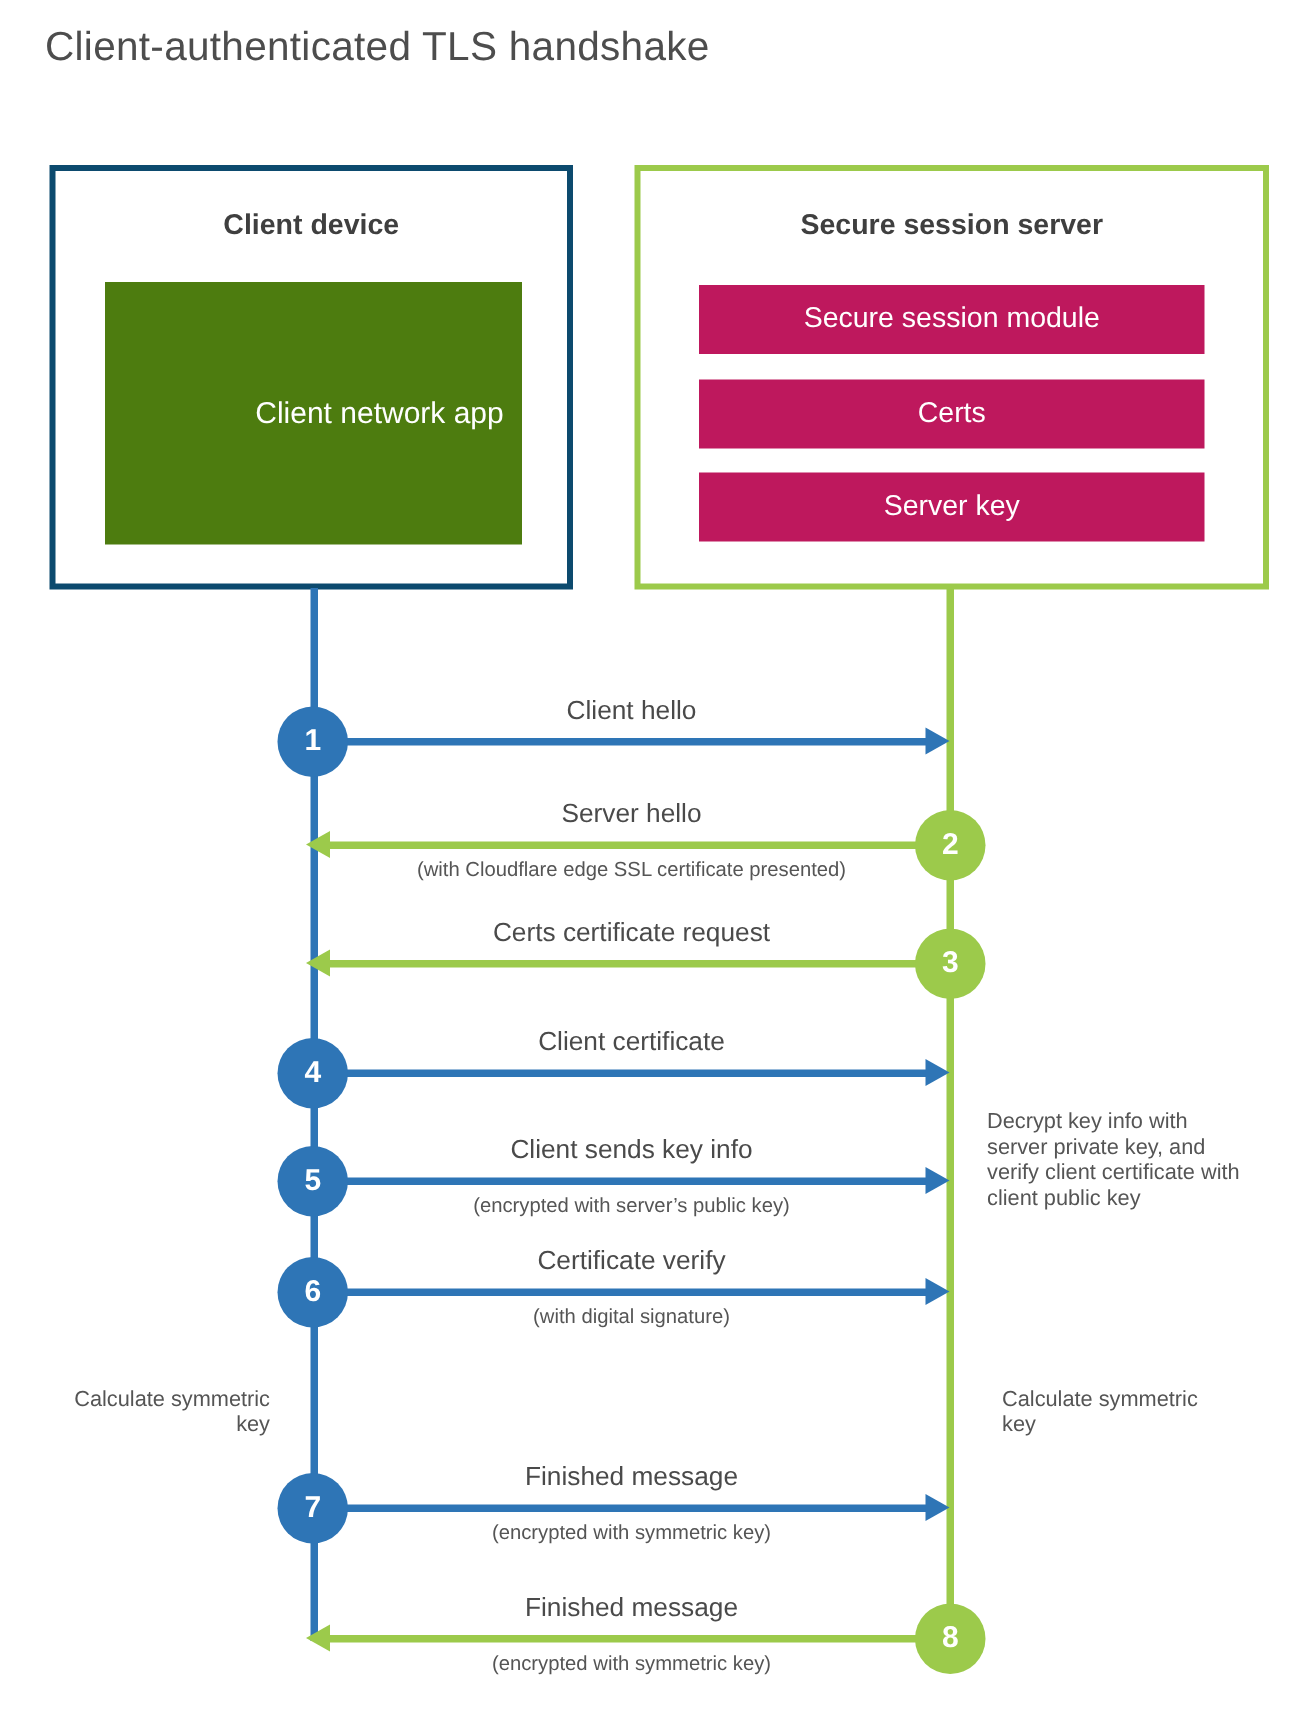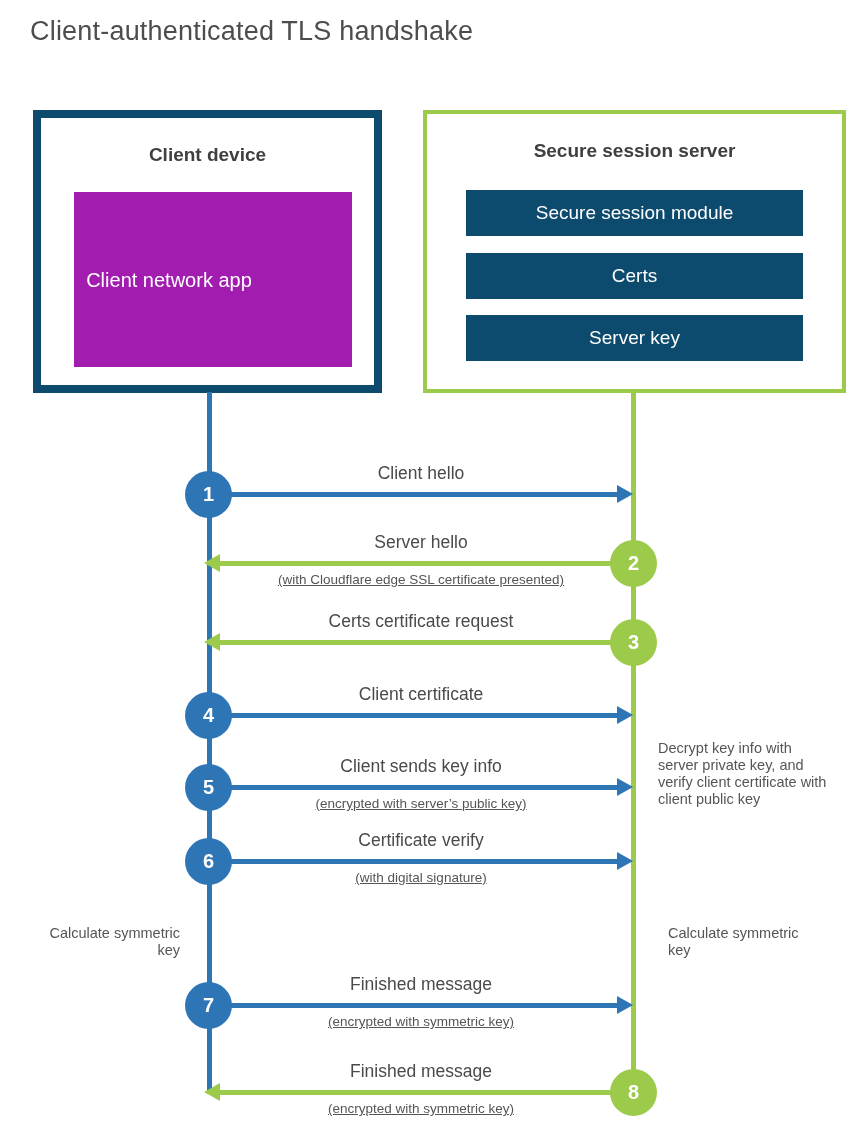--- a/index.html
+++ b/index.html
@@ -7,35 +7,35 @@
     position:relative; width:865px; height:1146px; overflow:hidden;
     font-family:"Liberation Sans","DejaVu Sans",sans-serif; background:#fff;
   }
   .page-title {
     position:absolute; left:30px; top:16px; font-size:27px; font-weight:300;
     color:#4d4d4d; letter-spacing:0.2px;
   }
 
   
   .actor-box { position:absolute; top:110px; height:283px; background:#fff; box-sizing:border-box; }
-  .actor-box.client { left:33px;  width:349px; border:8px solid #0c4a6e; }
+  .actor-box.client { left:33px;  width:349px; border:4px solid #0c4a6e; }
   .actor-box.server { left:423px; width:423px; border:4px solid #9CCA4B; }
   .actor-title {
     position:absolute; left:0; right:0; top:26px; text-align:center;
     font-size:19px; font-weight:bold; color:#3f3f3f;
   }
   .client-app {
     position:absolute; left:33px; top:74px; width:278px; height:175px;
-    background:#a21caf; color:#fff; font-size:20px;
-    display:flex; align-items:center; justify-content:flex-start; text-align:center;
+    background:#4d7c0f; color:#fff; font-size:20px;
+    display:flex; align-items:center; justify-content:flex-end; text-align:center;
   }
   .client-app span { display:block; width:190px; line-height:1.3; }
   .server-bar {
     position:absolute; left:39px; width:337px; height:46px;
-    background:#0c4a6e; color:#fff; font-size:19px;
+    background:#be185d; color:#fff; font-size:19px;
     display:flex; align-items:center; justify-content:center;
   }
   .server-bar.b0 { top:76px; }
   .server-bar.b1 { top:139px; }
   .server-bar.b2 { top:201px; }
 
   
   .lifeline { position:absolute; top:392px; width:5px; height:702px; }
   .lifeline.client { left:207px; background:#2E75B6; }
   .lifeline.server { left:631px; background:#9CCA4B; }
@@ -57,21 +57,21 @@
     display:flex; align-items:center; justify-content:center;
   }
   .msg.ltr .circle { left:185px; background:#2E75B6; }
   .msg.rtl .circle { left:610px; background:#9CCA4B; }
   .msg .label {
     position:absolute; left:221px; width:400px; top:-31px; text-align:center;
     font-size:17.5px; color:#4a4a4a;
   }
   .msg .sub {
     position:absolute; left:146px; width:550px; top:9px; text-align:center;
-    font-size:13.5px; color:#555;text-decoration:underline;
+    font-size:13.5px; color:#555;
   }
 
   
   .side-note {
     position:absolute; left:658px; top:740px; width:178px;
     font-size:14.5px; line-height:1.17; color:#555;
   }
   .calc-note { position:absolute; top:925px; width:150px; font-size:14.5px; line-height:1.2; color:#555; }
   .calc-note.left  { left:30px;  text-align:right; }
   .calc-note.right { left:668px; text-align:left; }

